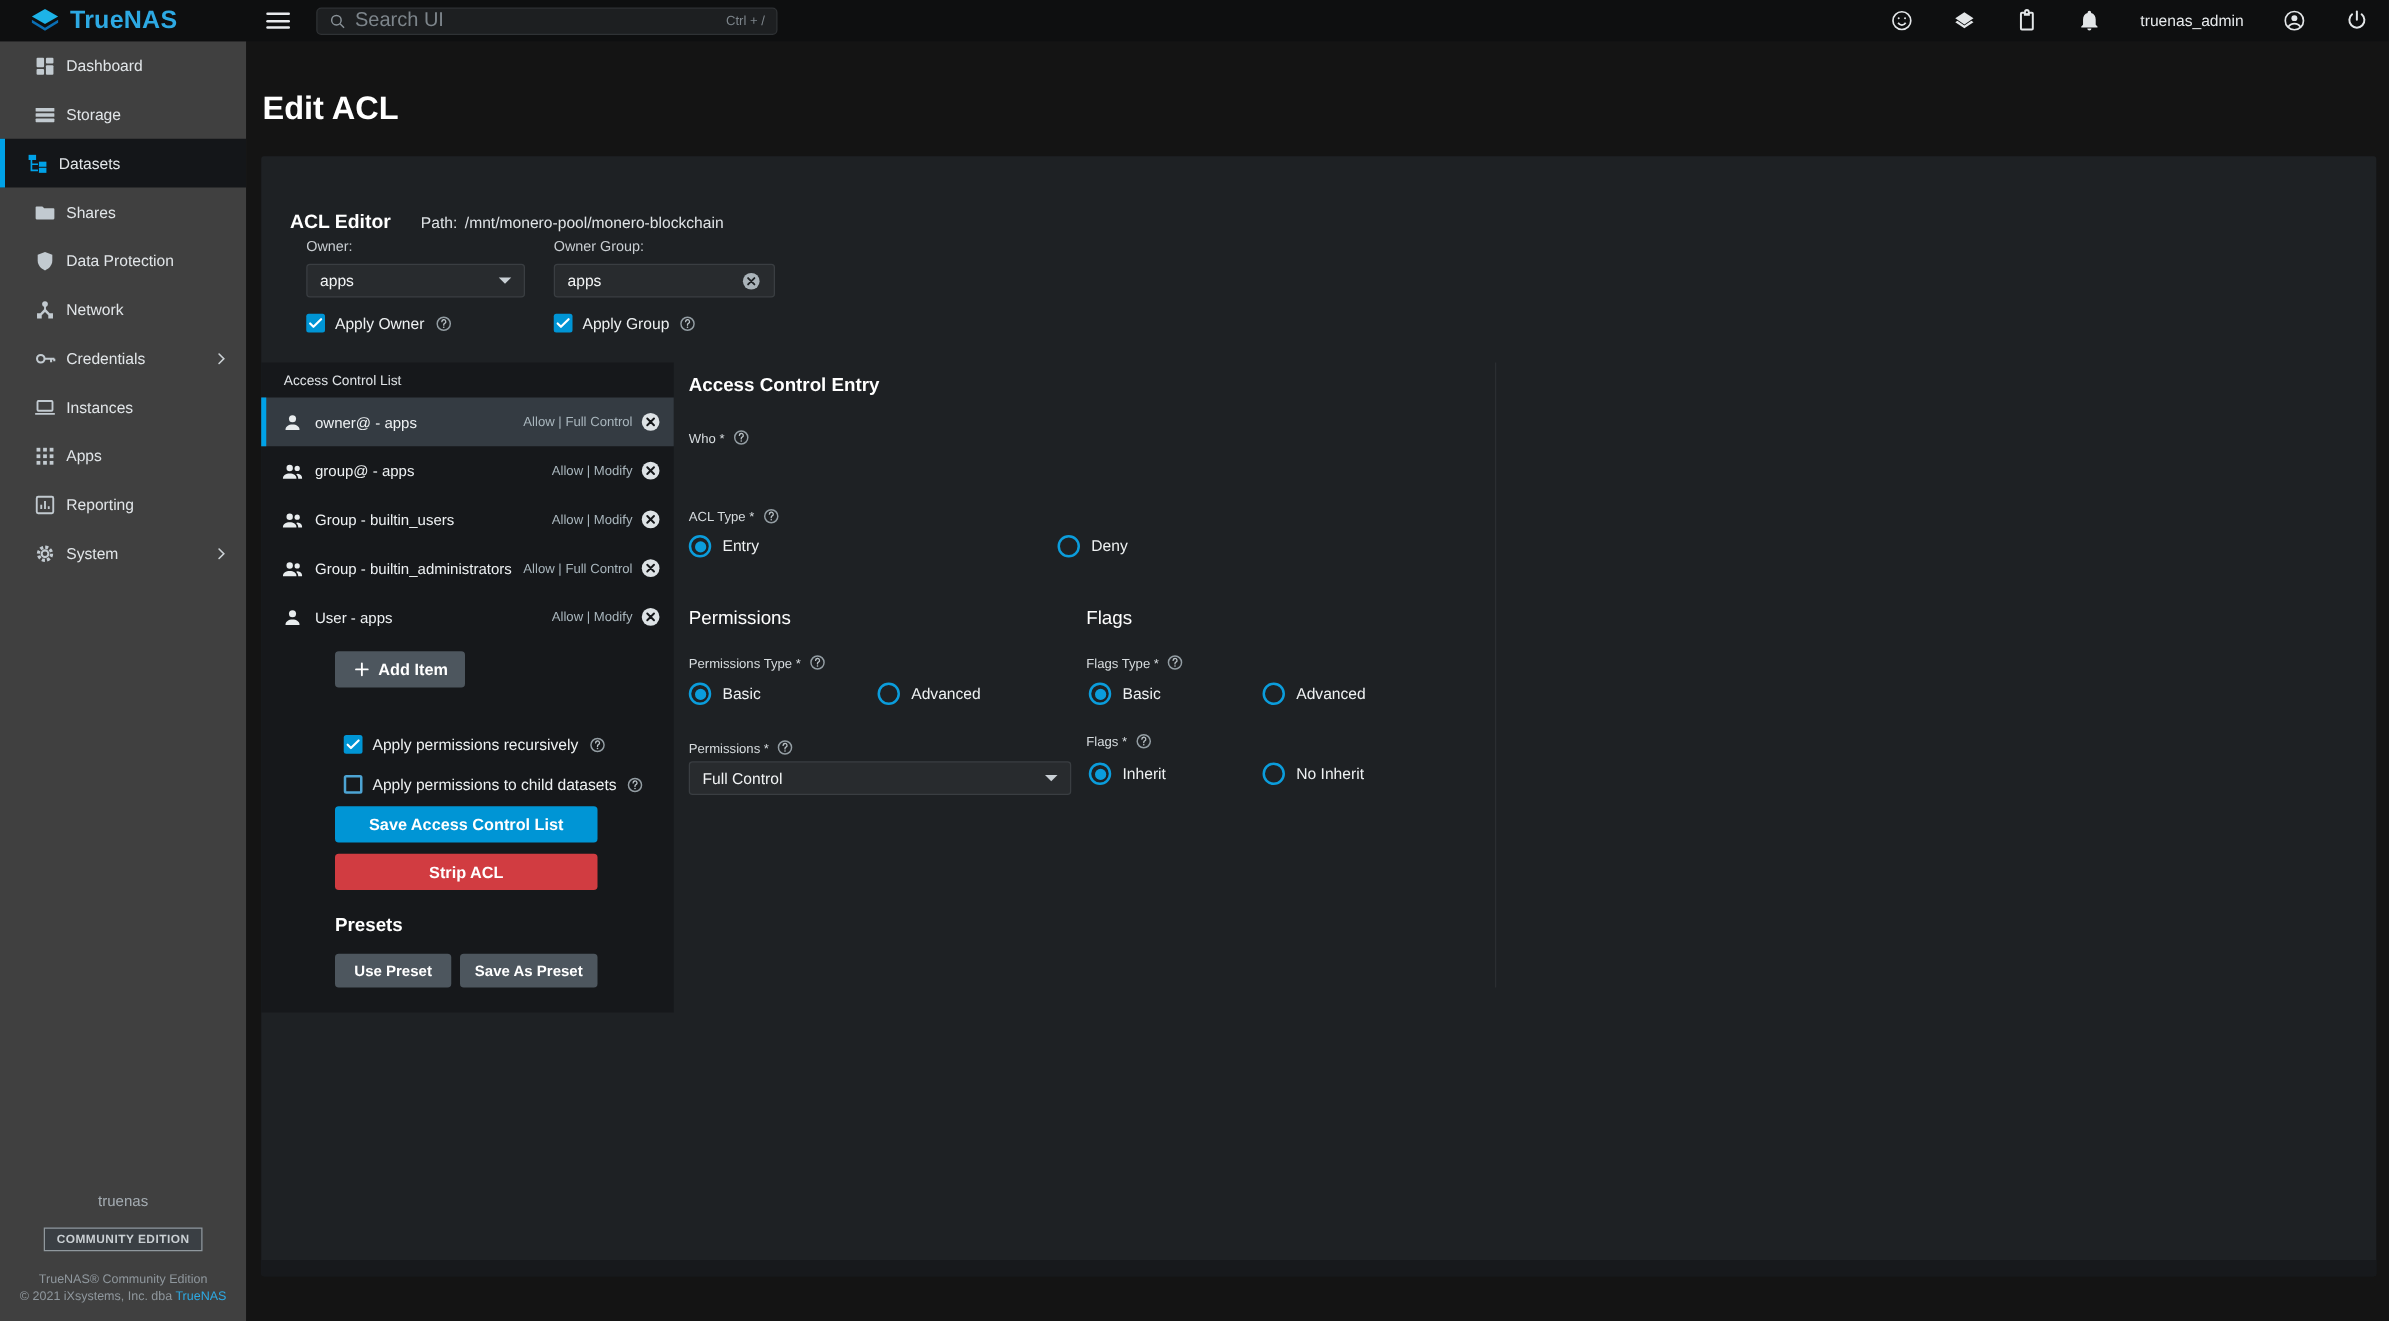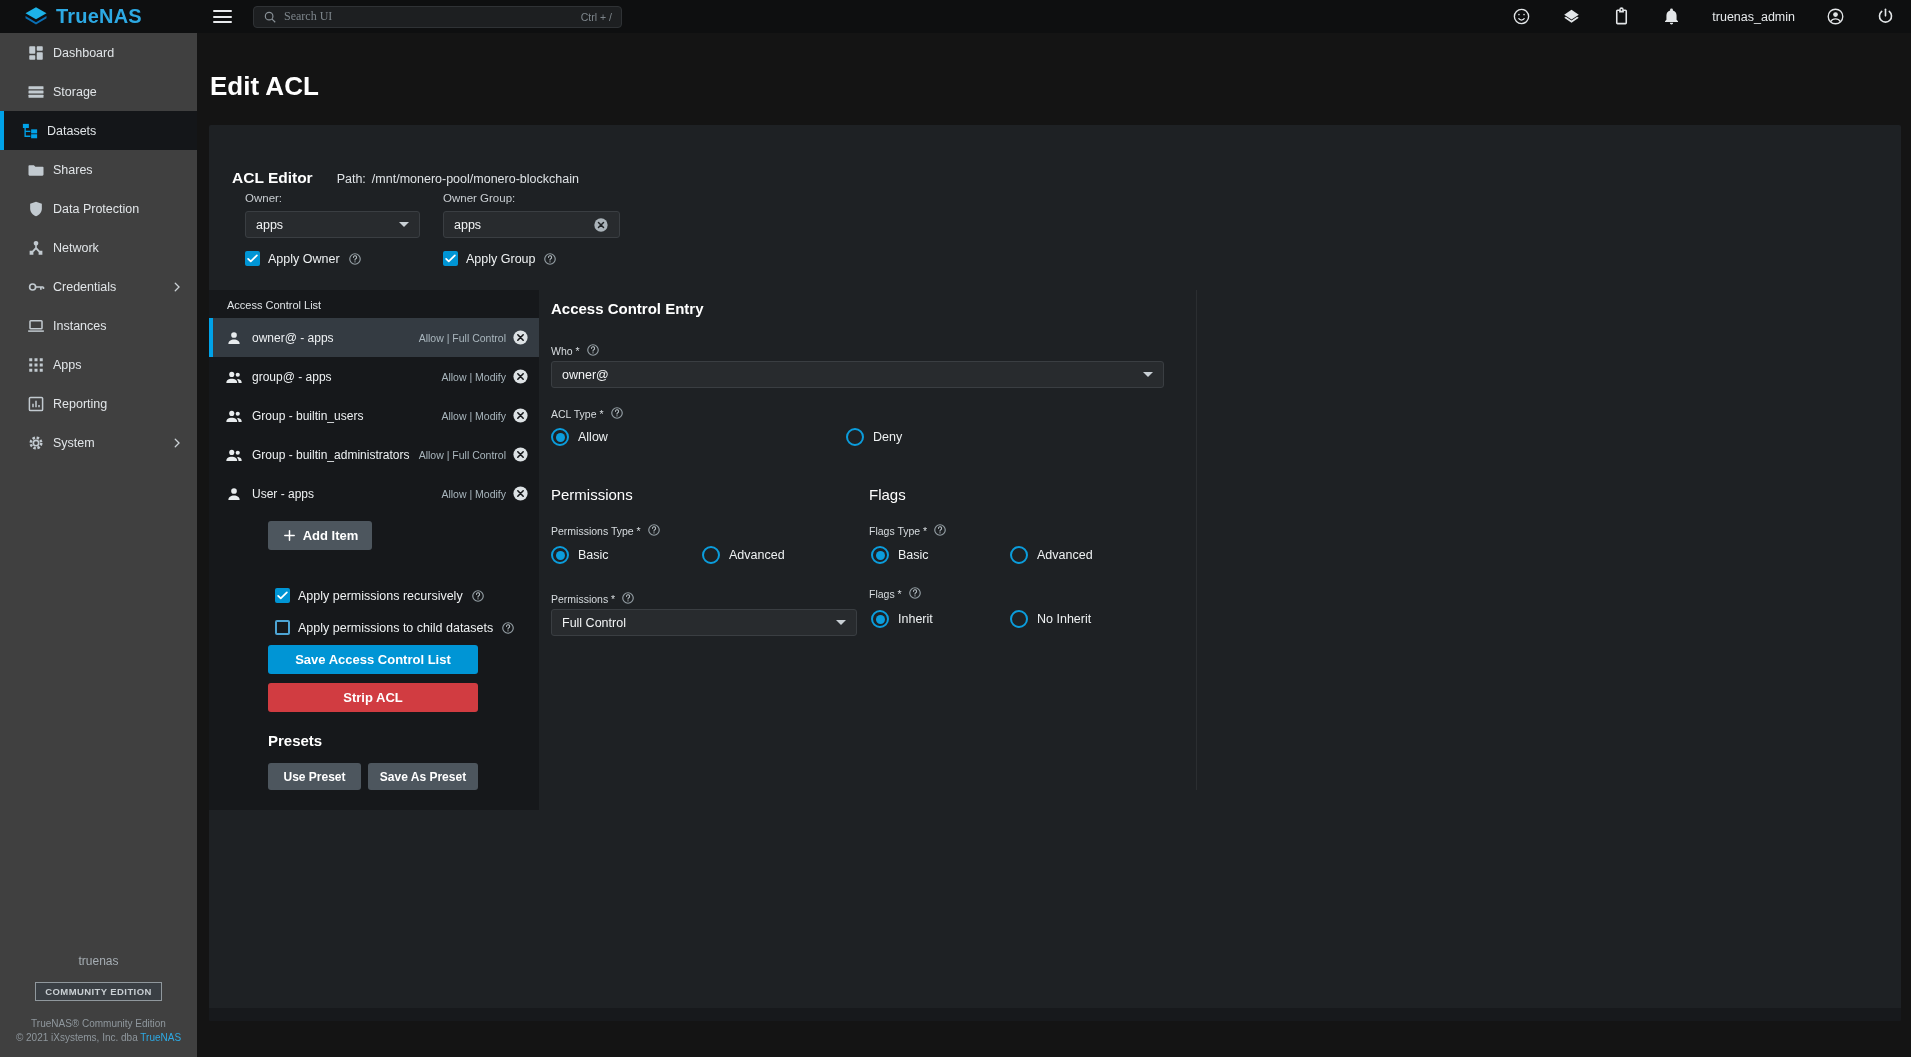--- a/index.html
+++ b/index.html
@@ -7,21 +7,21 @@
   body{background:#141414;font-family:"Liberation Sans",sans-serif;color:#e0e0e0;position:relative}
   svg{display:block}
 
   
   .topbar{position:absolute;top:0;left:0;width:100%;height:33px;background:#0e0f10;display:flex;align-items:center;z-index:10}
   .logo{width:197px;display:flex;align-items:center;gap:8px;padding-left:24px;flex:none}
   .logo-text{font-size:20px;font-weight:700;color:#2da9e3;letter-spacing:.2px}
   .menu-btn{width:19px;height:13px;display:flex;flex-direction:column;justify-content:space-between;margin-left:16px;cursor:pointer;background:none;border:none}
   .menu-btn i{height:2px;background:#e8eaed;border-radius:1px}
   .searchbox{margin-left:21px;width:369px;height:22px;background:#1d1f21;border:1px solid #2f3235;border-radius:4px;display:flex;align-items:center;padding:0 9px;gap:7px}
-  .searchbox input{flex:1;background:none;border:none;outline:none;color:#ec4899;font-size:12px;font-family:Liberation Serif, serif}
+  .searchbox input{flex:1;background:none;border:none;outline:none;color:#ec4899;font-size:16px;font-family:Liberation Sans, sans-serif}
   .searchbox input::placeholder{color:#7d858b}
   .search-shortcut{font-size:10.5px;color:#7d858b;white-space:nowrap}
   .topbar-right{margin-left:auto;display:flex;align-items:center;gap:31px;padding-right:16px}
   .tb-btn{width:19px;height:19px;color:#e3e6e8;background:none;border:none;cursor:pointer;padding:0}
   .username{font-size:12.5px;color:#e6e9eb}
 
   
   .sidebar{position:absolute;top:33px;left:0;bottom:0;width:197px;background:#404040}
   .side-item{height:39px;display:flex;align-items:center;padding-left:27px;color:#e1e5e8;cursor:pointer}
   .side-item .si{width:18px;height:18px;margin-right:8px;color:#c2cad0;flex:none}
@@ -493,38 +493,34 @@
       <span class="lab" style="left:12px;top:53px">
         <span>Who *</span>
         <span class="help">
             <svg viewBox="0 0 24 24">
               <circle cx="12" cy="12" r="9" fill="none" stroke="#939da3" stroke-width="2"></circle>
               <path d="M9.4 9.2a2.7 2.7 0 1 1 3.9 2.4c-.8.4-1.3.9-1.3 1.9v.4" fill="none" stroke="#b8c0c5" stroke-width="1.8" stroke-linecap="round"></path>
               <circle cx="12" cy="16.8" r="1.1" fill="#b8c0c5"></circle>
             </svg>
           </span>
       </span>
-      <div class="sel" style="left:12px;top:71px;width:613px">
-        <span>owner@</span>
-        <span class="caret"></span>
-      </div>
 
       <span class="lab" style="left:12px;top:116px">
         <span>ACL Type *</span>
         <span class="help">
             <svg viewBox="0 0 24 24">
               <circle cx="12" cy="12" r="9" fill="none" stroke="#939da3" stroke-width="2"></circle>
               <path d="M9.4 9.2a2.7 2.7 0 1 1 3.9 2.4c-.8.4-1.3.9-1.3 1.9v.4" fill="none" stroke="#b8c0c5" stroke-width="1.8" stroke-linecap="round"></path>
               <circle cx="12" cy="16.8" r="1.1" fill="#b8c0c5"></circle>
             </svg>
           </span>
       </span>
       <div class="radio-item" style="left:12px;top:138px">
         <span class="radio on"></span>
-        <span class="radio-label">Allow</span>
+        <span class="radio-label">Entry</span>
       </div>
       <div class="radio-item" style="left:307px;top:138px">
         <span class="radio"></span>
         <span class="radio-label">Deny</span>
       </div>
 
       <h3 class="sec-title" style="left:12px;top:196px">Permissions</h3>
       <h3 class="sec-title" style="left:330px;top:196px">Flags</h3>
 
       <span class="lab" style="left:12px;top:233px">

